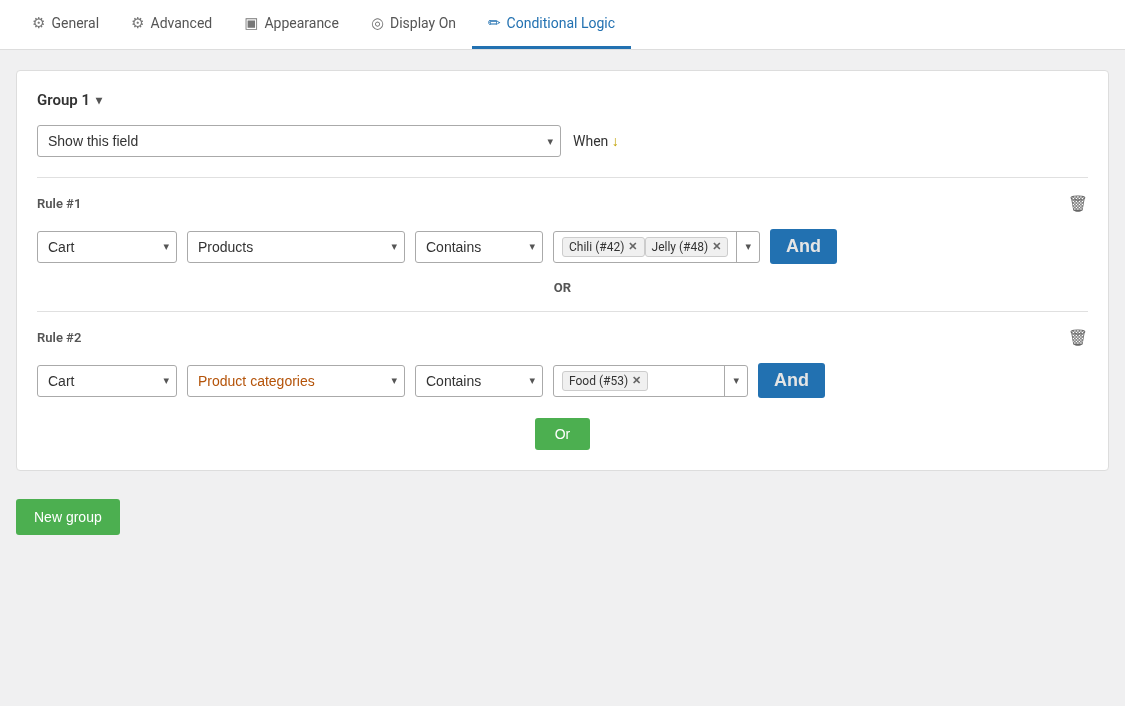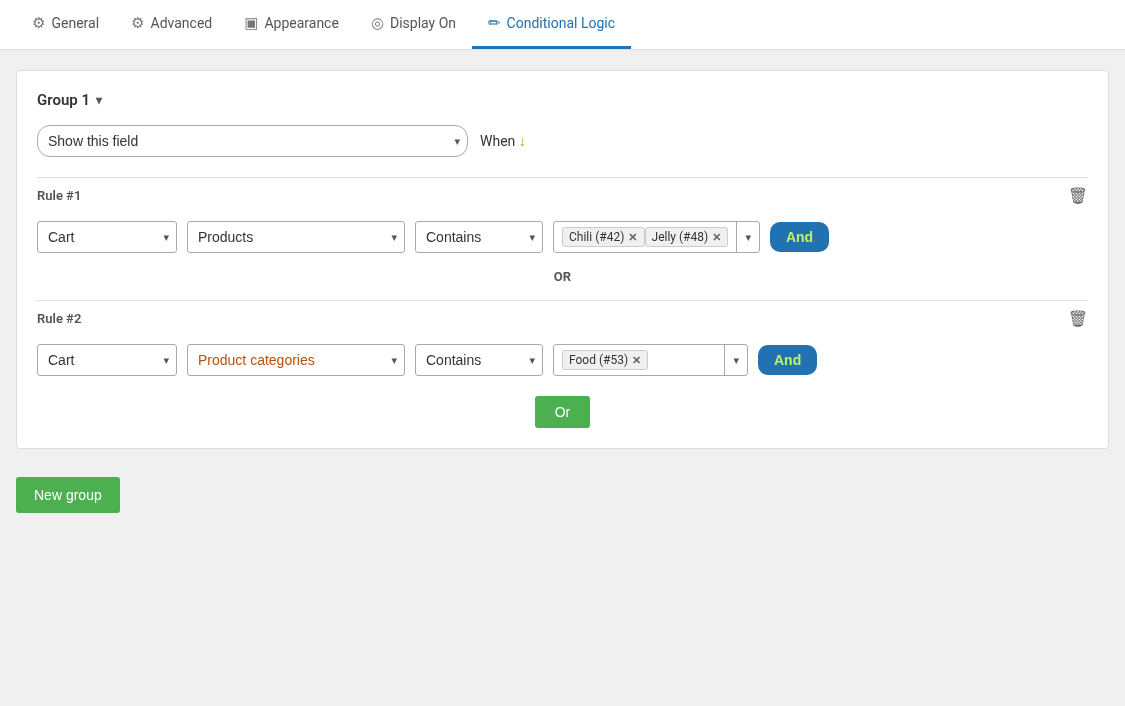--- a/index.html
+++ b/index.html
@@ -107,36 +107,35 @@
 
     .select-arrow {
       position: absolute;
       right: 8px;
       pointer-events: none;
       color: #555;
       font-size: 11px;
     }
 
     .show-field-select {
-      width: 431px;
-      border-radius: 13px;
+      width: 524px;
     }
 
     .when-label {
       font-size: 14px;
       color: #333;
     }
 
     .when-arrow {
       color: #c0a000;
     }
 
     .rule-section {
       border-top: 1px solid #e0e0e0;
-      padding-top: 8px;
+      padding-top: 16px;
     }
 
     .rule-header {
       display: flex;
       align-items: center;
       justify-content: space-between;
       margin-bottom: 16px;
     }
 
     .rule-label {
@@ -183,25 +182,25 @@
 
     .tag .tag-remove {
       cursor: pointer;
       color: #666;
       font-size: 11px;
       font-weight: bold;
     }
 
     .and-btn {
       background: #2271b1;
-      color: #bef264;
+      color: #e5e5e5;
       border: none;
-      border-radius: 10px;
+      border-radius: 3px;
       padding: 7px 16px;
-      font-size: 14px;
+      font-size: 18px;
       cursor: pointer;
       font-weight: 600;
     }
 
     .or-divider {
       text-align: center;
       font-size: 13px;
       font-weight: 700;
       color: #555;
       margin: 16px 0;

